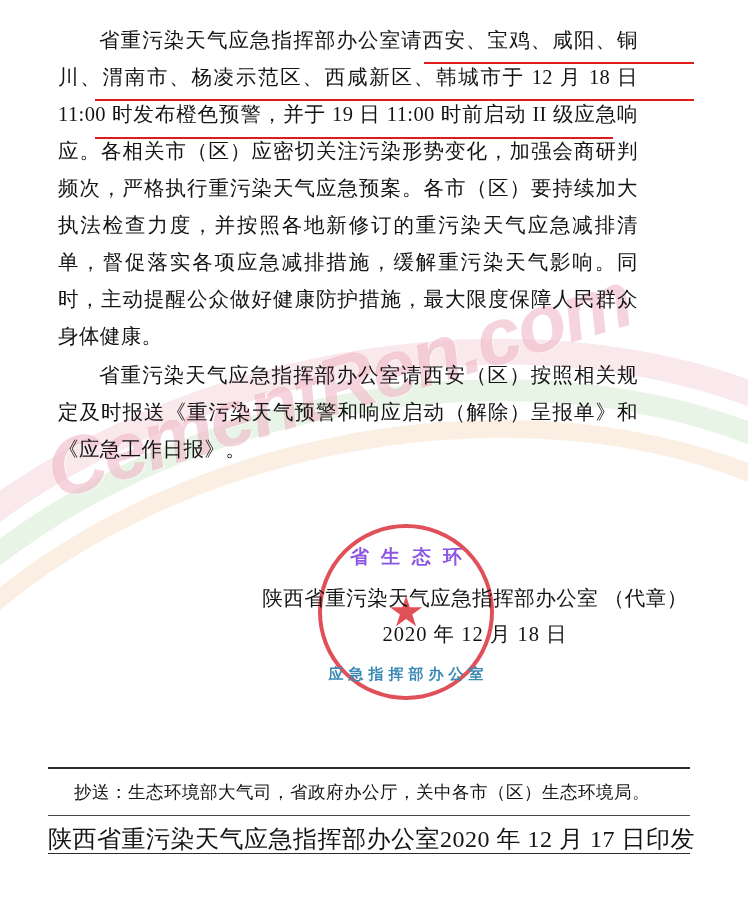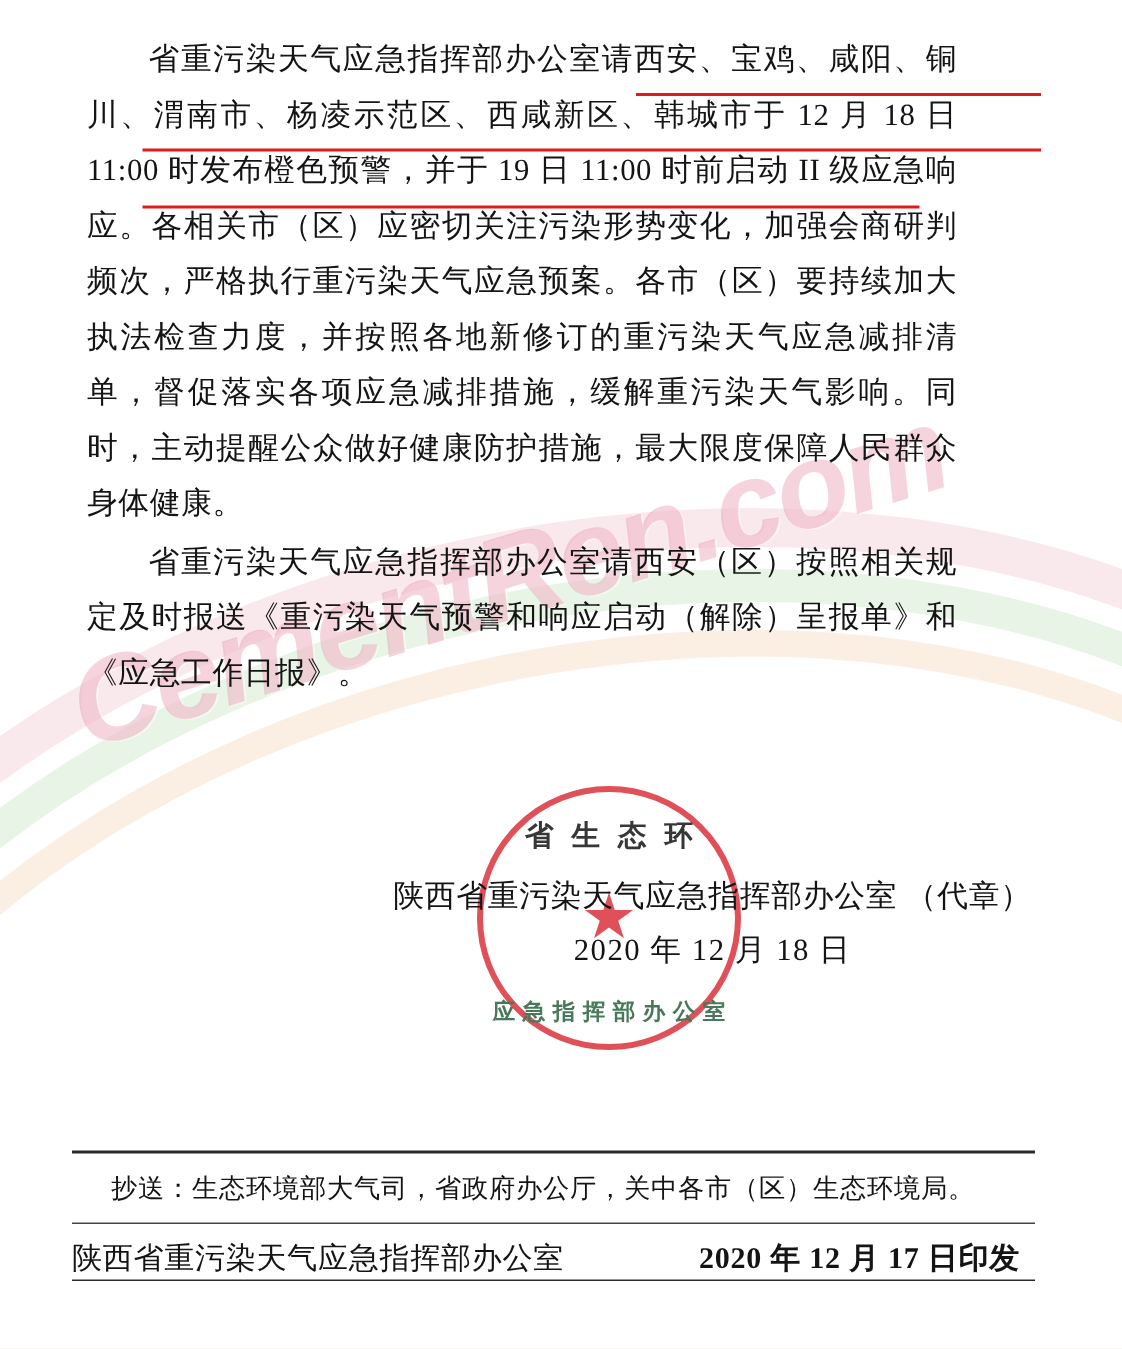--- a/index.html
+++ b/index.html
@@ -130,32 +130,32 @@
     transform: translate(-50%, -50%);
     color: #d81f2a;
     font-size: 42px;
     line-height: 1;
   }
   .seal .seal-top {
     position: absolute;
     left: 0; top: 16px;
     width: 100%;
     text-align: center;
-    color: #000000;
+    color: #6d28d9;
     font-size: 19px;
     letter-spacing: 12px;
     text-indent: 12px;
     font-weight: bold;
   }
   .seal .seal-bottom {
     position: absolute;
     left: 0; bottom: 12px;
     width: 100%;
     text-align: center;
-    color: #14532d;
+    color: #0369a1;
     font-size: 15px;
     letter-spacing: 5px;
     text-indent: 5px;
     font-weight: bold;
   }
 
   
   .footer {
     position: absolute;
     left: 48px;
@@ -166,35 +166,35 @@
     height: 1.5px;
     background: #2b2b2b;
     margin-bottom: 9px;
   }
   .footer .rule.thin {
     height: 1px;
     background: #444;
     margin: 9px 0;
   }
   .footer-row {
-    font-size: 20px;
+    font-size: 24px;
     line-height: 28px;
     letter-spacing: 0.5px;
     display: flex;
     justify-content: space-between;
     align-items: baseline;
   }
   .footer-cc {
     font-size: 17.5px;
     line-height: 28px;
     letter-spacing: 0.5px;
     padding-left: 26px;
   }
   .footer-row .left { white-space: nowrap; }
-  .footer-row .right { white-space: nowrap; padding-right: 10px; font-weight: bold; }
+  .footer-row .right { white-space: nowrap; padding-right: 10px; }
 </style>
 </head>
 <body>
 
 <div class="wm-band">
   <div class="arc arc1"></div>
   <div class="arc arc2"></div>
   <div class="arc arc3"></div>
 </div>
 <div class="wm-text">CementRen.com</div>

